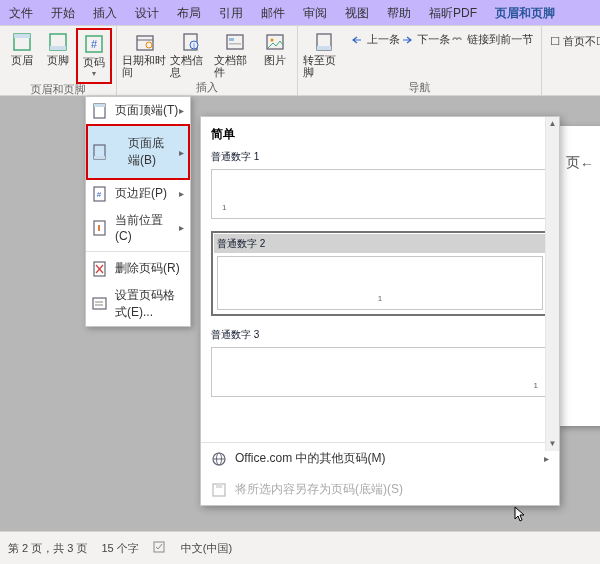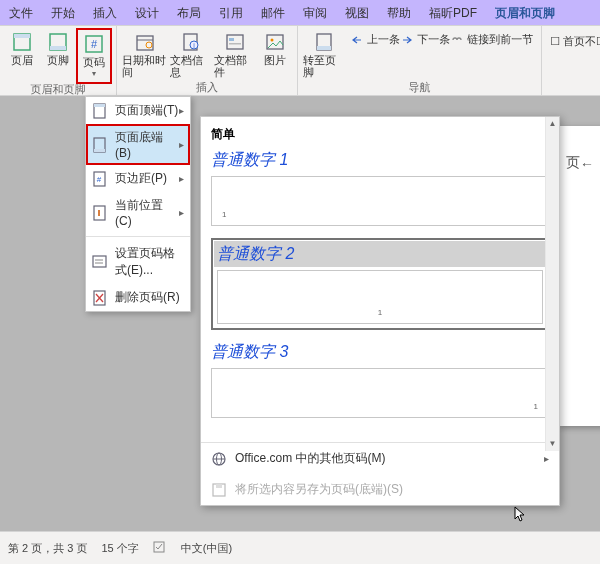--- a/index.html
+++ b/index.html
@@ -23,30 +23,30 @@
     .chk { margin-right: 3px; }
     
     
     .doc-area { position: absolute; top: 96px; left: 0; right: 0; bottom: 24px; background: #b7b7b7; }
     .paper { position: absolute; top: 30px; right: -10px; width: 50px; height: 300px; background: #fff; box-shadow: 0 2px 6px rgba(0,0,0,.3); }
     .paper-label { position: absolute; top: 58px; right: 6px; font-size: 14px; color: #555; font-family: serif; }
     
     
     .menu { position: absolute; top: 96px; left: 85px; width: 106px; background: #fff; border: 1px solid #c7c7c7; box-shadow: 2px 2px 6px rgba(0,0,0,.25); z-index: 10; }
     .menu-item { display: flex; align-items: center; padding: 5px 6px; cursor: pointer; position: relative; font-size: 12px; }
-    .menu-item.hl { border: 2px solid #d60000; padding: 3px 4px; background: #cde6f7; }
+    .menu-item.hl { border: 2px solid #d60000; padding: 9px 4px; background: #cde6f7; gap: 13px; }
     .menu-sep { border-top: 1px solid #e0e0e0; margin: 3px 0; }
     .mi-icon { width: 16px; height: 16px; margin-right: 7px; flex-shrink: 0; }
     .mi-arrow { margin-left: auto; font-size: 10px; color: #666; }
     
     
     .gallery { position: absolute; top: 116px; left: 200px; width: 360px; height: 390px; background: #fff; border: 1px solid #c7c7c7; box-shadow: 2px 2px 8px rgba(0,0,0,.3); z-index: 11; display: flex; flex-direction: column; }
     .gallery-body { flex: 1; overflow-y: auto; padding: 6px 10px 6px 10px; position: relative; }
     .gallery-section { color: #000000; font-size: 12px; font-weight: bold; padding: 3px 0 5px 0; }
-    .gallery-item-label { font-size: 16px; color: #1d4ed8; padding: 2px 0; font-style: italic; }
+    .gallery-item-label { font-size: 10px; color: #0f172a; padding: 2px 0; }
     .thumb { border: 1px solid #c7c7c7; height: 50px; margin: 3px 0 12px 0; background: #fff; position: relative; }
     .thumb.sel-inner { height: 54px; }
     .thumb-wrap.sel-wrap { border: 2px solid #737373; padding: 1px; margin: 2px 0 10px 0; }
     .thumb-num { position: absolute; font-size: 8px; color: #666; }
     .gallery-footer { border-top: 1px solid #e0e0e0; }
     .gf-row { display: flex; align-items: center; padding: 7px 10px; font-size: 12px; cursor: pointer; }
     .gf-row.disabled { color: #aaa; cursor: default; }
     .gf-icon { width: 16px; height: 16px; margin-right: 8px; flex-shrink: 0; }
     .gf-arrow { margin-left: auto; font-size: 10px; color: #666; }
     .scrollbar { position: absolute; right: 0; top: 0; bottom: 54px; width: 14px; background: #f0f0f0; border-left: 1px solid #e6e6e6; }
@@ -222,32 +222,32 @@
     <svg class="mi-icon">
         <rect x="2" y="1" width="11" height="14" fill="none" stroke="#667" stroke-width="1.2"></rect>
         <line x1="7" y1="5" x2="7" y2="11" stroke="#c50" stroke-width="1.5"></line>
       </svg>
     <span>当前位置(C)</span>
       <span class="mi-arrow">▸</span>
   </div>
   <div class="menu-sep"></div>
   <div class="menu-item">
     <svg class="mi-icon">
+        <rect x="2" y="1" width="11" height="14" fill="none" stroke="#667" stroke-width="1.2"></rect>
+        <path d="M4 4 L11 12 M11 4 L4 12" stroke="#c44" stroke-width="1.3"></path>
+      </svg>
+    <span>删除页码(R)</span>
+  </div>
+  <div class="menu-item">
+    <svg class="mi-icon">
         <rect x="1" y="2" width="13" height="11" fill="none" stroke="#667" stroke-width="1.2"></rect>
         <line x1="3" y1="6" x2="11" y2="6" stroke="#888"></line>
         <line x1="3" y1="9" x2="11" y2="9" stroke="#888"></line>
       </svg>
     <span>设置页码格式(E)...</span>
-  </div>
-  <div class="menu-item">
-    <svg class="mi-icon">
-        <rect x="2" y="1" width="11" height="14" fill="none" stroke="#667" stroke-width="1.2"></rect>
-        <path d="M4 4 L11 12 M11 4 L4 12" stroke="#c44" stroke-width="1.3"></path>
-      </svg>
-    <span>删除页码(R)</span>
   </div>
 </div>
 
 <div class="gallery">
   <div class="gallery-body">
     <div class="gallery-section">简单</div>
 
     <div class="gallery-item-label">普通数字 1</div>
     <div class="thumb">
         <span class="thumb-num" style="left:10px;bottom:6px">1</span>

